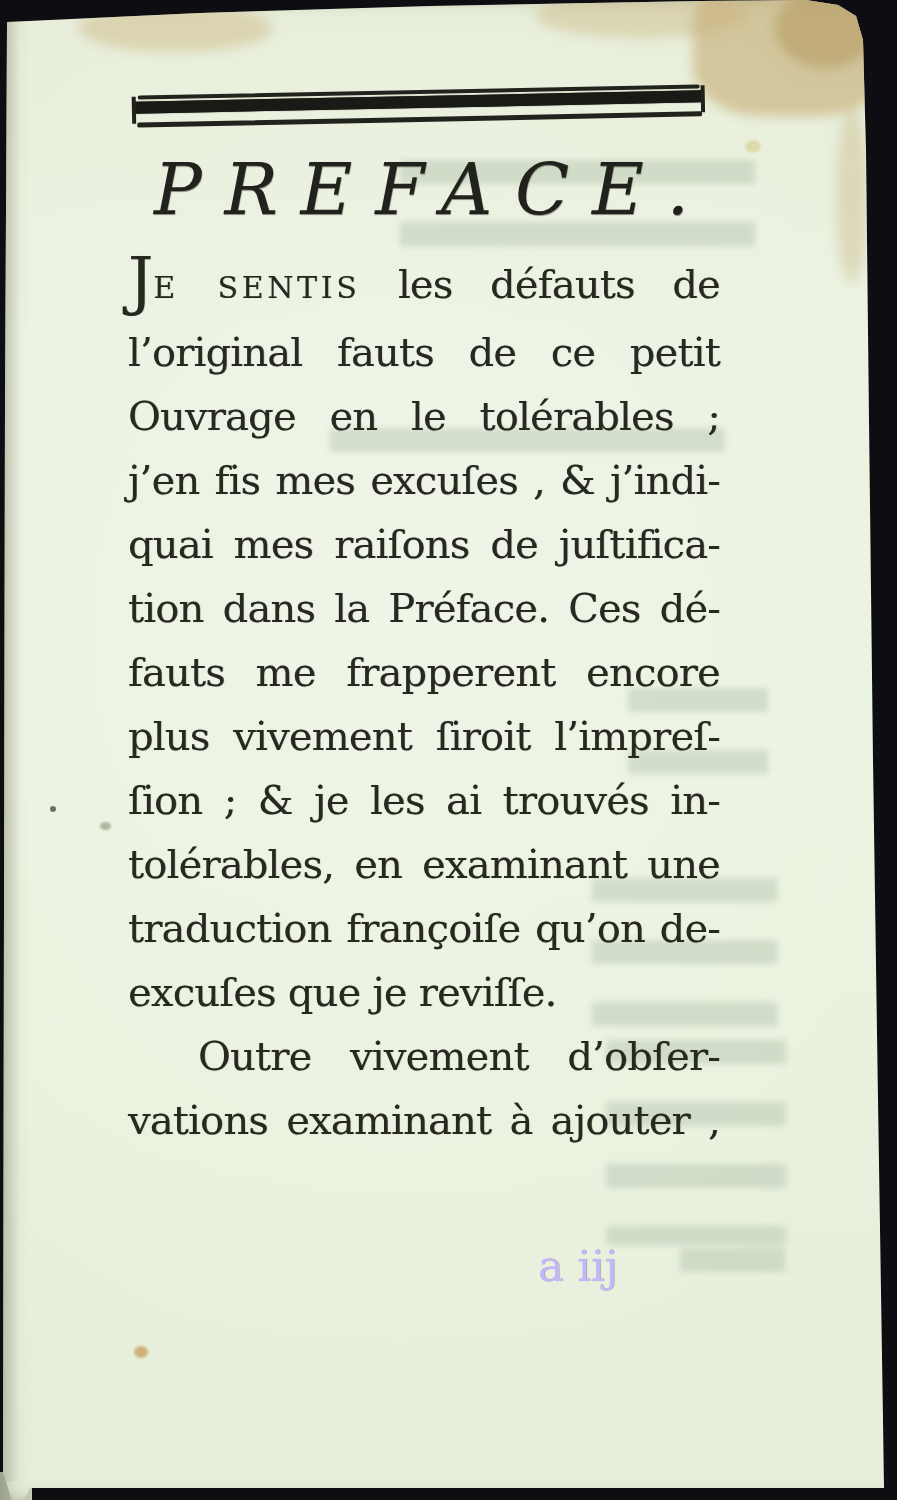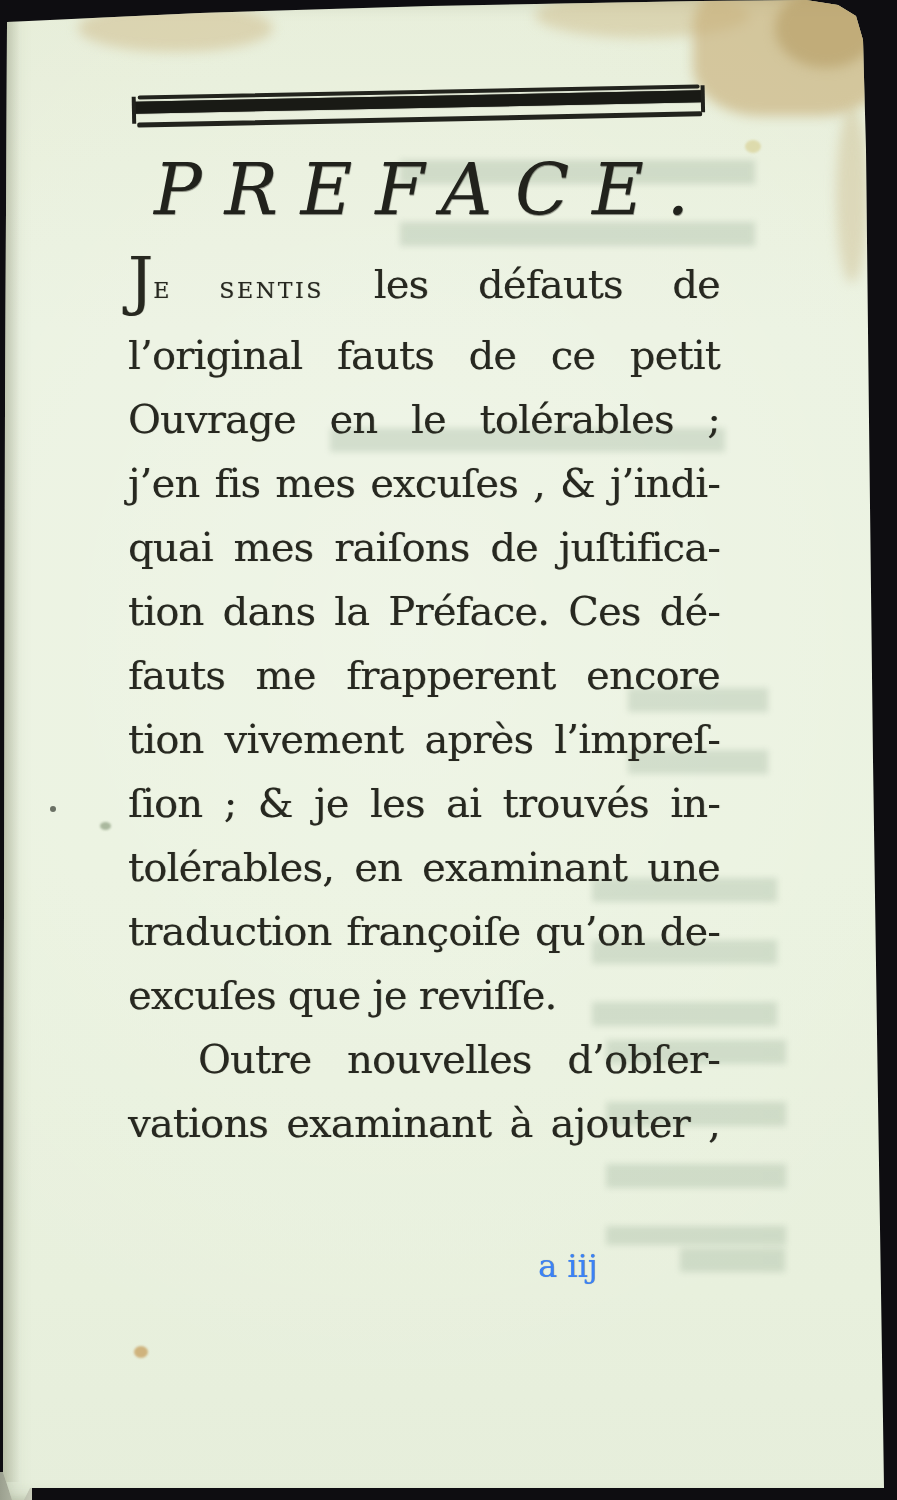--- a/index.html
+++ b/index.html
@@ -81,25 +81,25 @@
   }
   .bodytext{
     position:absolute;left:128px;top:252px;width:592px;
     font-size:40px;line-height:64px;letter-spacing:-.8px;
     color:#272820;text-shadow:.4px .4px .7px rgba(40,40,30,.45);
   }
   .line{text-align:justify;text-align-last:justify;}
   .line.endpara{text-align-last:left;}
   .line.indent{text-indent:70px;}
   .initial{font-size:63px;line-height:0;position:relative;top:5px;letter-spacing:0;}
-  .sc{font-size:22px;letter-spacing:.12em;}
+  .sc{font-size:30px;letter-spacing:.12em;}
   .signature{
     position:absolute;left:128px;top:1236px;width:592px;
-    font-size:32px;line-height:60px;padding-left:410px;box-sizing:border-box;
-    color:#3b82f6;text-shadow:.4px .4px .7px rgba(40,40,30,.45);
+    font-size:43px;line-height:60px;padding-left:410px;box-sizing:border-box;
+    color:#c4b5fd;text-shadow:.4px .4px .7px rgba(40,40,30,.45);
   }
 </style>
 </head>
 <body>
 
 <div class="stage">
 
   <div class="under-page-corner"></div>
 
   <div class="page">
@@ -137,25 +137,25 @@
     <div class="title">PREFACE.</div>
 
     <div class="bodytext">
       <div class="line"><span class="initial">J</span><span class="sc">E SENTIS</span> <span>les défauts de</span></div>
       <div class="line">l’original fauts de ce petit</div>
       <div class="line">Ouvrage en le tolérables ;</div>
       <div class="line">j’en fis mes excuſes , &amp; j’indi-</div>
       <div class="line">quai mes raiſons de juſtifica-</div>
       <div class="line">tion dans la Préface. Ces dé-</div>
       <div class="line">fauts me frapperent encore</div>
-      <div class="line">tion vivement après l’impreſ-</div>
+      <div class="line">plus vivement ſiroit l’impreſ-</div>
       <div class="line">ſion ; &amp; je les ai trouvés in-</div>
       <div class="line">tolérables, en examinant une</div>
       <div class="line">traduction françoiſe qu’on de-</div>
       <div class="line endpara">excuſes que je reviſſe.</div>
-      <div class="line indent">Outre nouvelles d’obſer-</div>
+      <div class="line indent">Outre vivement d’obſer-</div>
       <div class="line">vations examinant à ajouter ,</div>
     </div>
 
     <div class="signature">a iij</div>
 
   </div>
 </div>
 
 </body></html>

